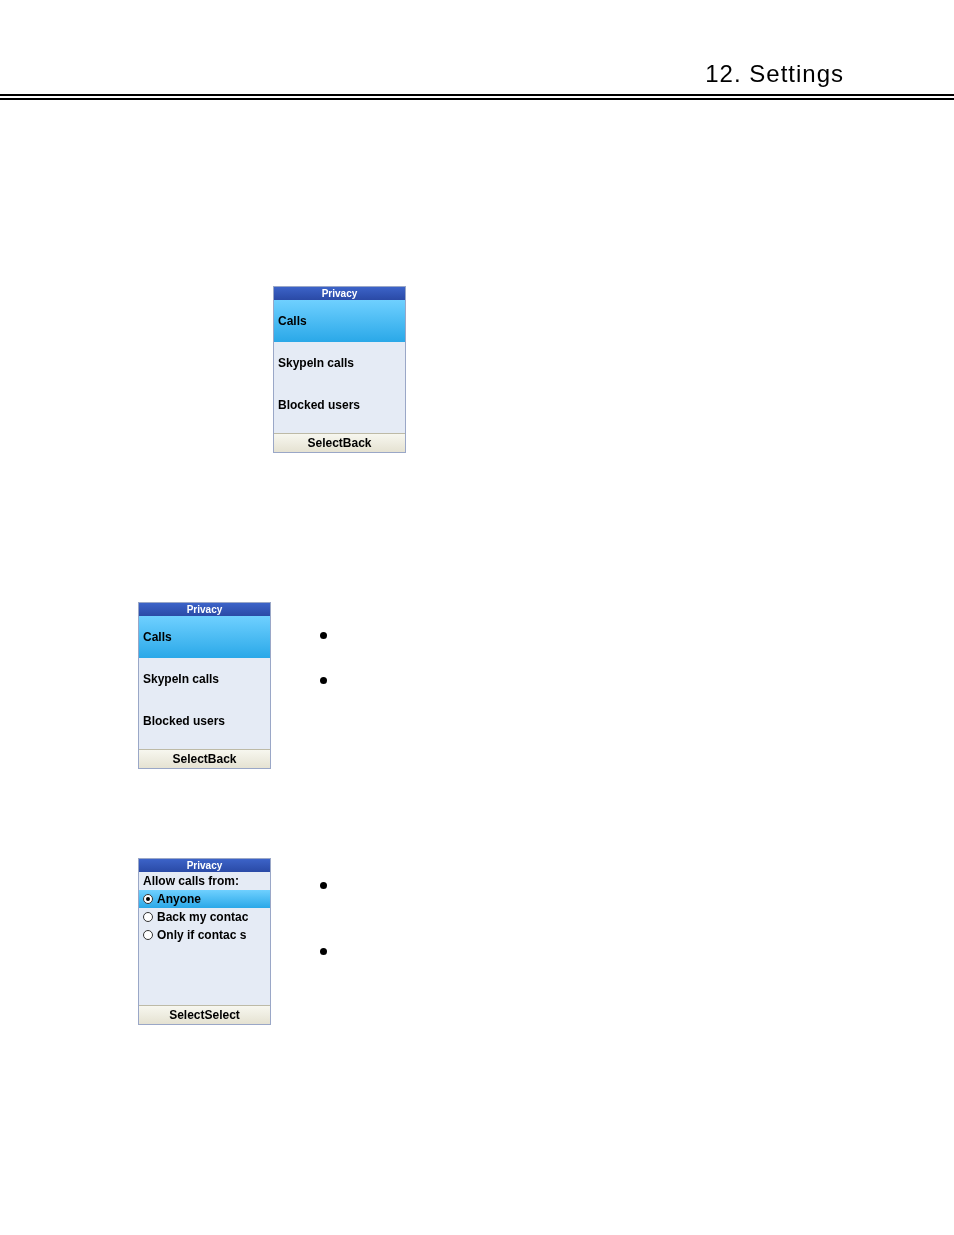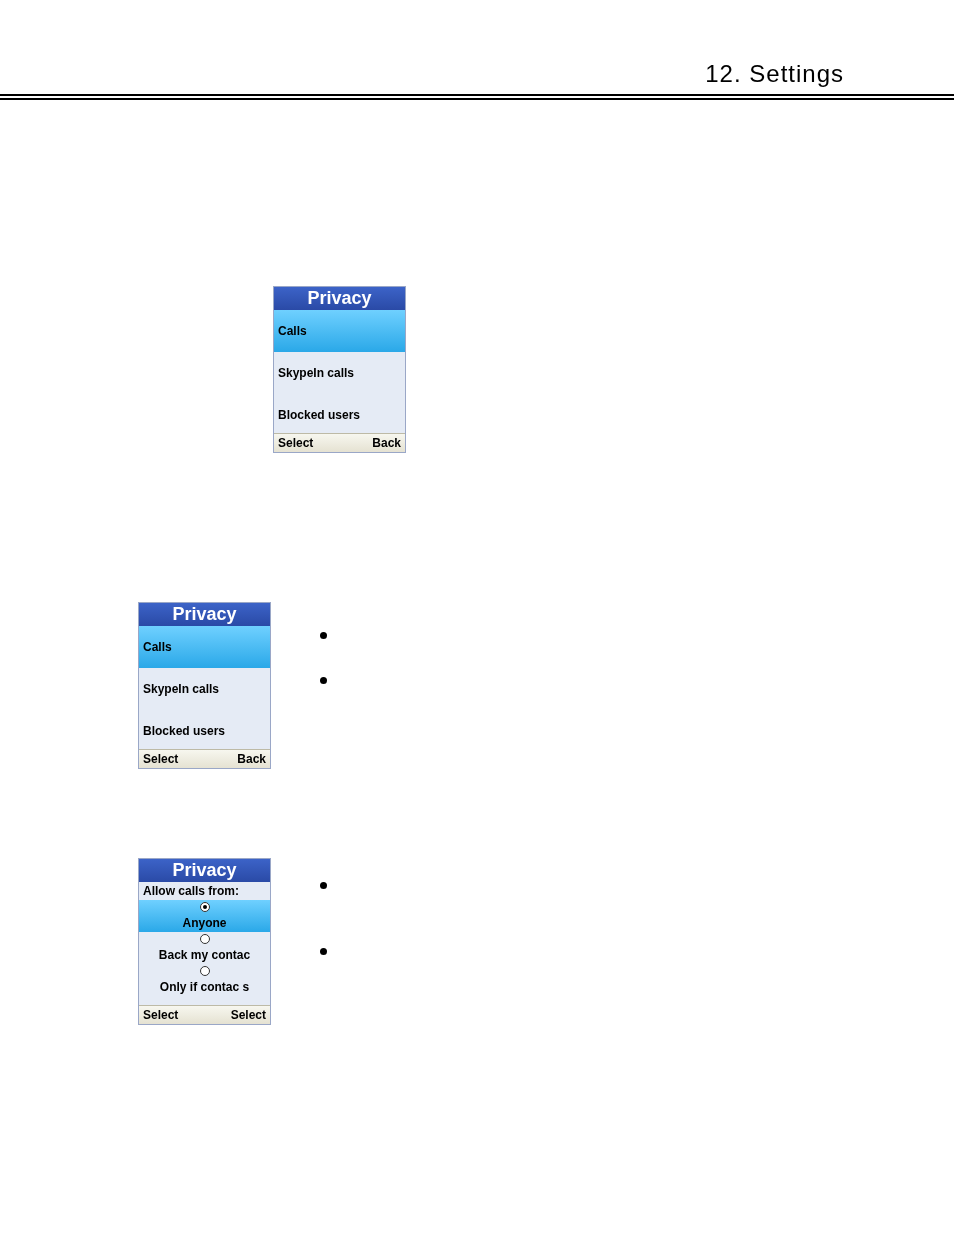--- a/index.html
+++ b/index.html
@@ -41,21 +41,21 @@
     font-size: 12px;
     color: #000;
     display: flex;
     flex-direction: column;
   }
   .phone-title {
     background: linear-gradient(#3c63c8, #2a4aa6);
     color: #fff;
     text-align: center;
     font-weight: bold;
-    font-size: 18px;
+    font-size: 10px;
     padding: 1px 0;
   }
   .phone-body {
     flex: 1;
     background: #e5ebf5;
     overflow: hidden;
   }
   .phone-item {
     padding: 14px 4px;
     font-weight: bold;
@@ -73,21 +73,20 @@
     border-radius: 7px;
   }
   .radio-row {
     display: flex;
     align-items: center;
     gap: 4px;
     padding: 2px 4px;
     font-weight: bold;
     white-space: nowrap;
     overflow: hidden;
-    flex-direction: column;
   }
   .radio-row.selected {
     background: linear-gradient(#6fd0ff, #2aa8e8);
   }
   .radio-circle {
     width: 10px; height: 10px;
     border: 1px solid #333;
     border-radius: 50%;
     display: inline-flex;
     align-items: center;
@@ -97,21 +96,21 @@
   }
   .radio-dot {
     width: 4px; height: 4px;
     background: #000;
     border-radius: 50%;
   }
   .phone-softkeys {
     background: linear-gradient(#f7f7ef, #e5e2d2);
     border-top: 1px solid #bdbaa6;
     display: flex;
-    justify-content: space-between;
+    justify-content: center;
     padding: 2px 4px;
     font-weight: bold;
     font-size: 12px;
   }
 
   
   .bullet {
     position: absolute;
     width: 7px;
     height: 7px;

